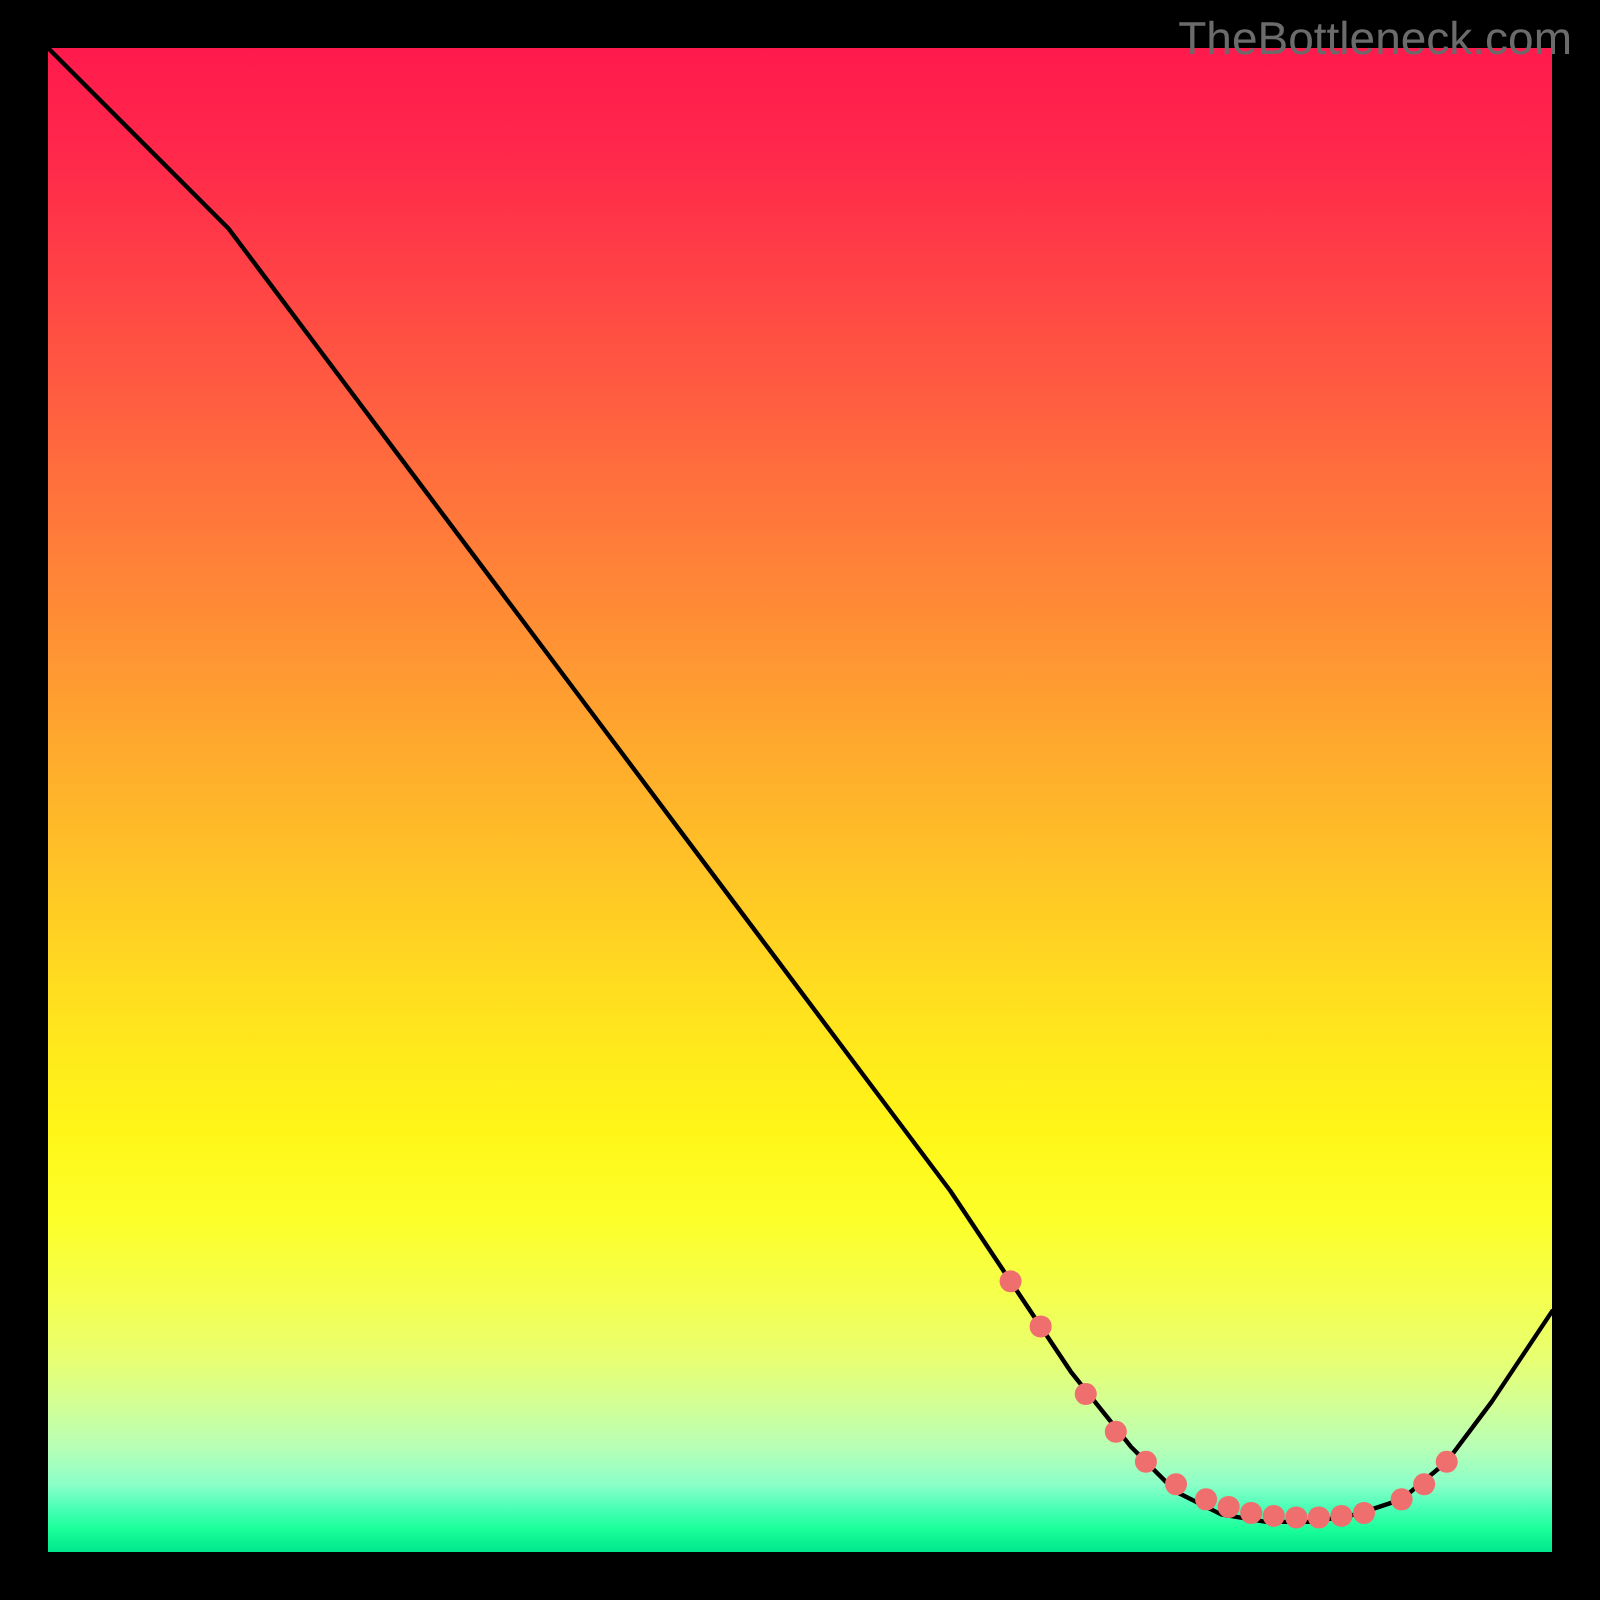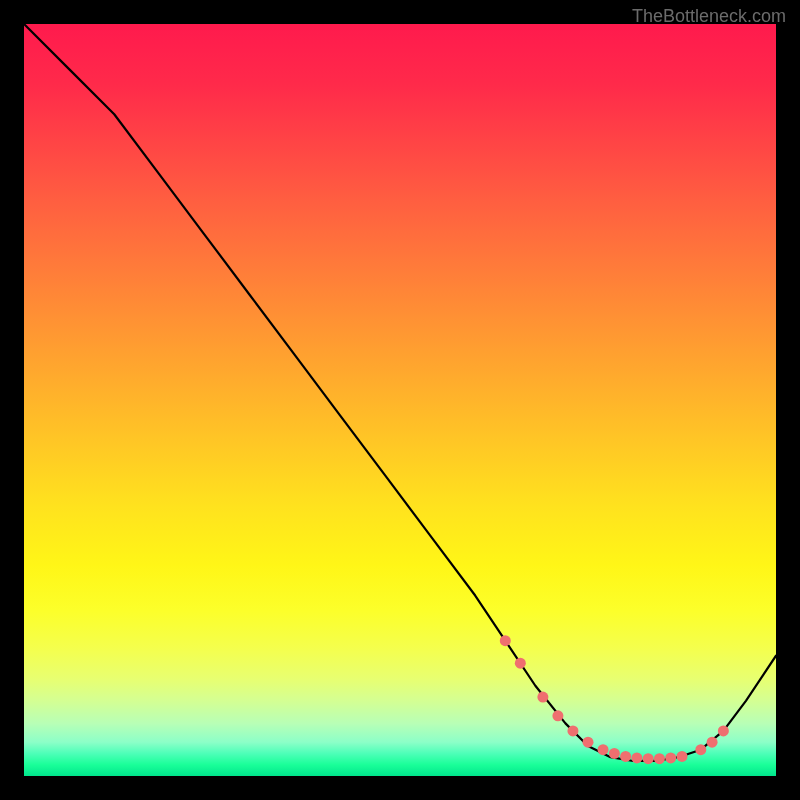--- a/index.html
+++ b/index.html
@@ -8,21 +8,21 @@
     height: 800px;
     background: #000;
     position: relative;
     font-family: Arial, sans-serif;
   }
   .watermark {
     position: absolute;
     top: 6px;
     right: 14px;
     color: #6b6b6b;
-    font-size: 18px;
+    font-size: 23px;
     font-weight: 400;
     z-index: 10;
   }
   .plot-area {
     position: absolute;
     left: 24px;
     top: 24px;
     width: 752px;
     height: 752px;
   }

